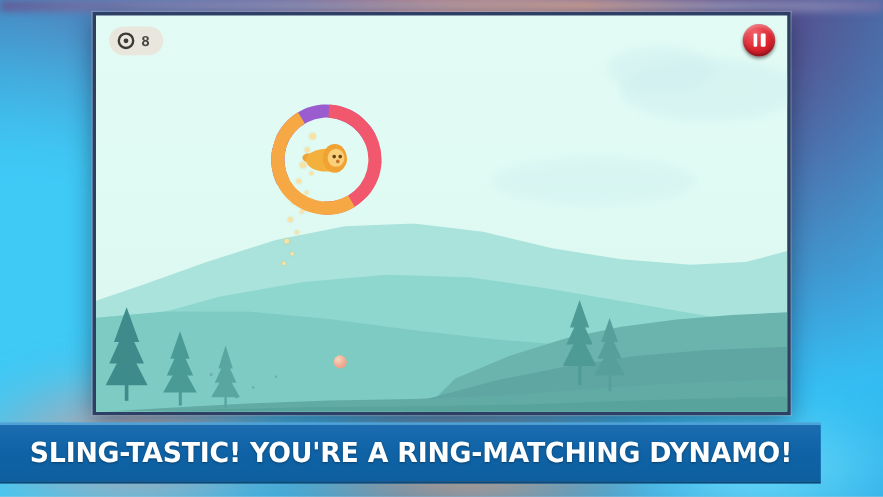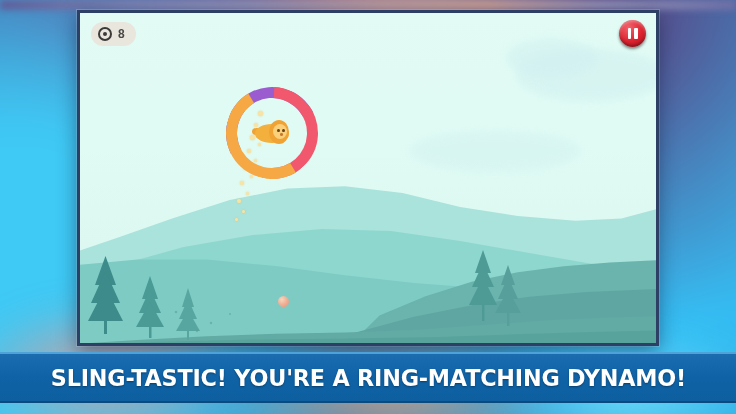--- a/index.html
+++ b/index.html
@@ -199,21 +199,21 @@
                inset 0 2px 3px rgba(255,255,255,.35);
     display:flex; align-items:center; justify-content:center; gap:3px;
     cursor:pointer; padding:0;
   }
   #pause-button .bar {
     width:3.5px; height:11px; background:#fff; border-radius:1px;
   }
 
   
   #caption-banner {
-    position:absolute; left:0; top:352px; width:736px; height:51px;
+    position:absolute; left:0; top:352px; width:684px; height:51px;
     background:linear-gradient(180deg,#1b6db0 0%,#0f63a6 45%,#0d5f9f 100%);
     border-top:2px solid #4ea2d8;
     border-bottom:2px solid #0a4a7d;
     display:flex; align-items:center; justify-content:center;
   }
   #caption-text {
     font-family:"DejaVu Sans", sans-serif;
     font-size:23px; font-weight:700; color:#ffffff;
     letter-spacing:-0.2px; white-space:nowrap;
     transform:scaleX(.97);

